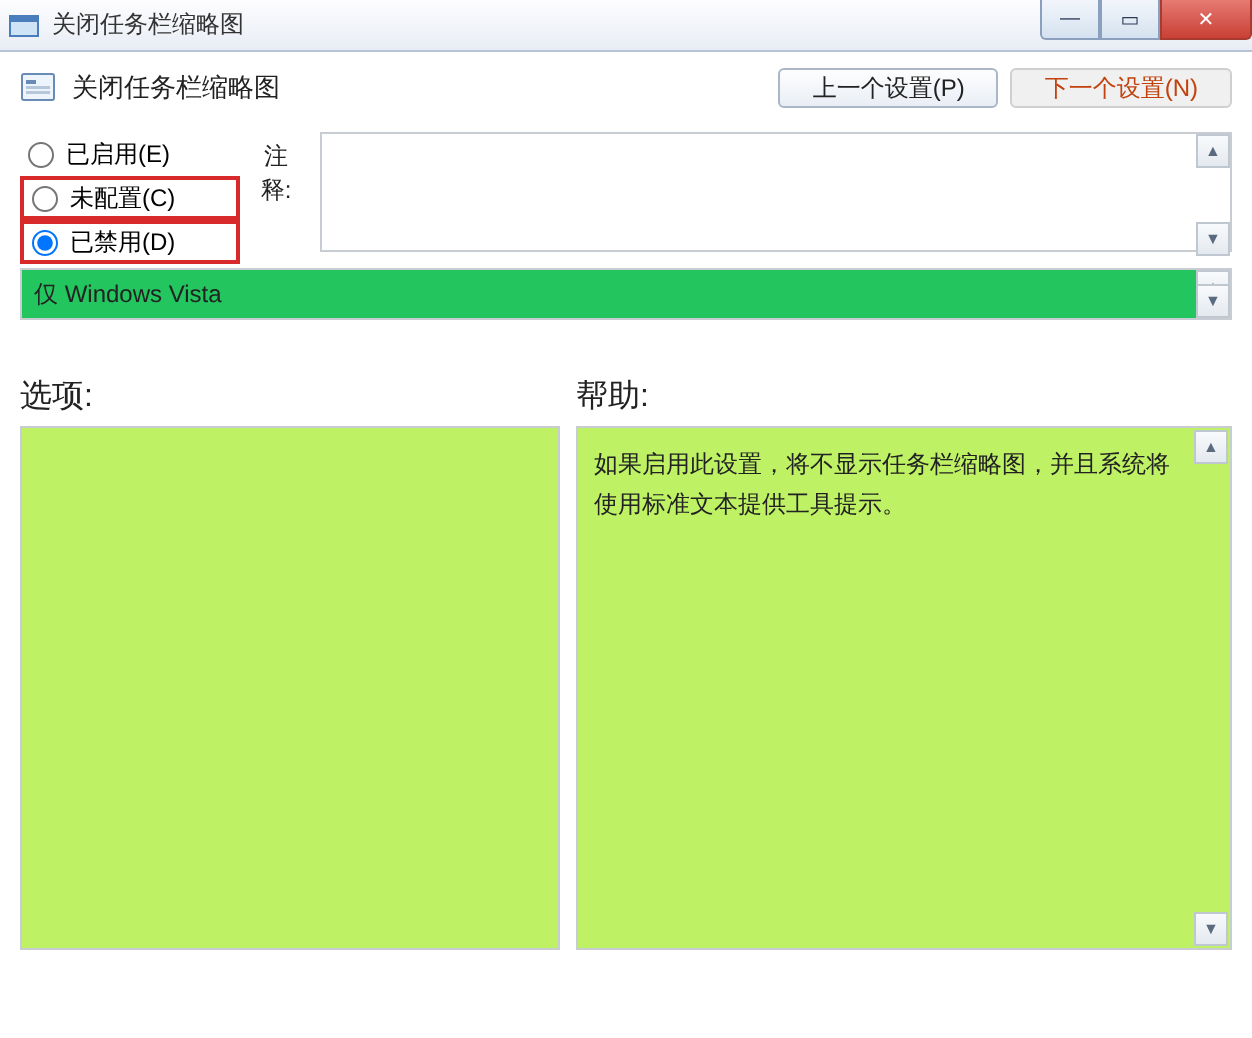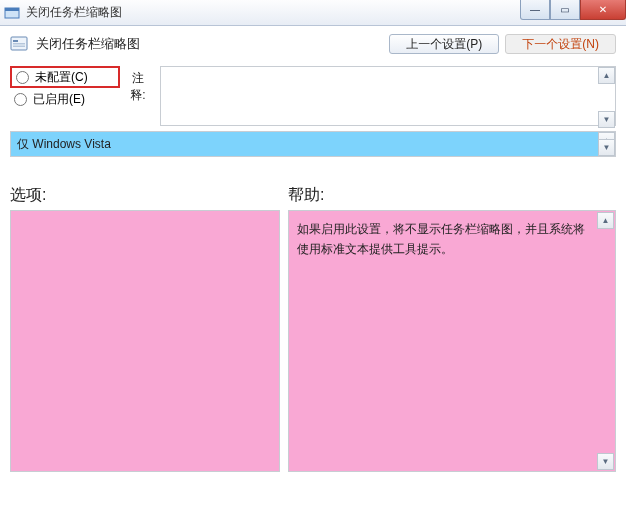--- a/index.html
+++ b/index.html
@@ -33,28 +33,28 @@
 .red-box { border: 2px solid #d82a2a; }
 
 .label-right { text-align: center; color: #222; padding-right: 4px; padding-top: 4px; font-size: 12px; }
 
 .textarea-comment { width: 100%; height: 60px; border: 1px solid #c8cdd3; background: #fff; resize: none; font-family: inherit; font-size: 12px; padding: 3px; }
 .scroll-btn { position: absolute; right: 1px; width: 17px; height: 17px; border: 1px solid #bfc7d0; background: linear-gradient(#f8fafc,#e4e9ef); display: flex; align-items: center; justify-content: center; color: #5a6b80; font-size: 8px; }
 .scroll-btn.up { top: 1px; }
 .scroll-btn.dn { bottom: 1px; }
 .textarea-wrap { position: relative; }
 
-.platform-box { width: 100%; height: 26px; border: 1px solid #c8cdd3; background: #7dd3fc; padding: 4px 6px; position: relative; color: #222; }
+.platform-box { width: 100%; height: 26px; border: 1px solid #c8cdd3; background: #22c55e; padding: 4px 6px; position: relative; color: #222; }
 
 .section-labels { display: flex; margin-top: 28px; margin-bottom: 4px; }
 .section-labels .lbl { color: #222; font-size: 16px; }
 .section-labels .lbl.options { width: 278px; }
 
 .bottom-panes { display: flex; gap: 8px; }
-.pane { border: 1px solid #c8cdd3; background: #f9a8d4; height: 262px; position: relative; }
+.pane { border: 1px solid #c8cdd3; background: #bef264; height: 262px; position: relative; }
 .pane.options { width: 270px; }
 .pane.help { flex: 1; padding: 8px 20px 8px 8px; color: #222; line-height: 1.7; }
 
 .app-icon-svg { display: block; }
 </style>
 </head>
 <body>
 
 <div class="titlebar">
   <svg class="icon app-icon-svg" viewBox="0 0 16 16">
@@ -81,27 +81,31 @@
     <span class="header-title">关闭任务栏缩略图</span>
     <div class="nav-buttons">
       <button class="nav">上一个设置(P)</button>
       <button class="nav" disabled="">下一个设置(N)</button>
     </div>
   </div>
 
   <div class="row-area">
     <div class="left-col">
       <div class="radio-group">
+        <div class="radio-item">
+          <input type="radio" name="st" style="">
+          <span>已启用(E)</span>
+        </div>
         <div class="radio-item red-box">
           <input type="radio" name="st" style="">
           <span>未配置(C)</span>
         </div>
-        <div class="radio-item">
-          <input type="radio" name="st" style="">
-          <span>已启用(E)</span>
+        <div class="radio-item red-box">
+          <input type="radio" name="st" checked="" style="">
+          <span>已禁用(D)</span>
         </div>
       </div>
     </div>
     <div class="label-right" style="width:28px">注释:</div>
     <div class="right-col">
       <div class="textarea-wrap">
         <textarea class="textarea-comment" style=""></textarea>
         <div class="scroll-btn up">▲</div>
         <div class="scroll-btn dn">▼</div>
       </div>

